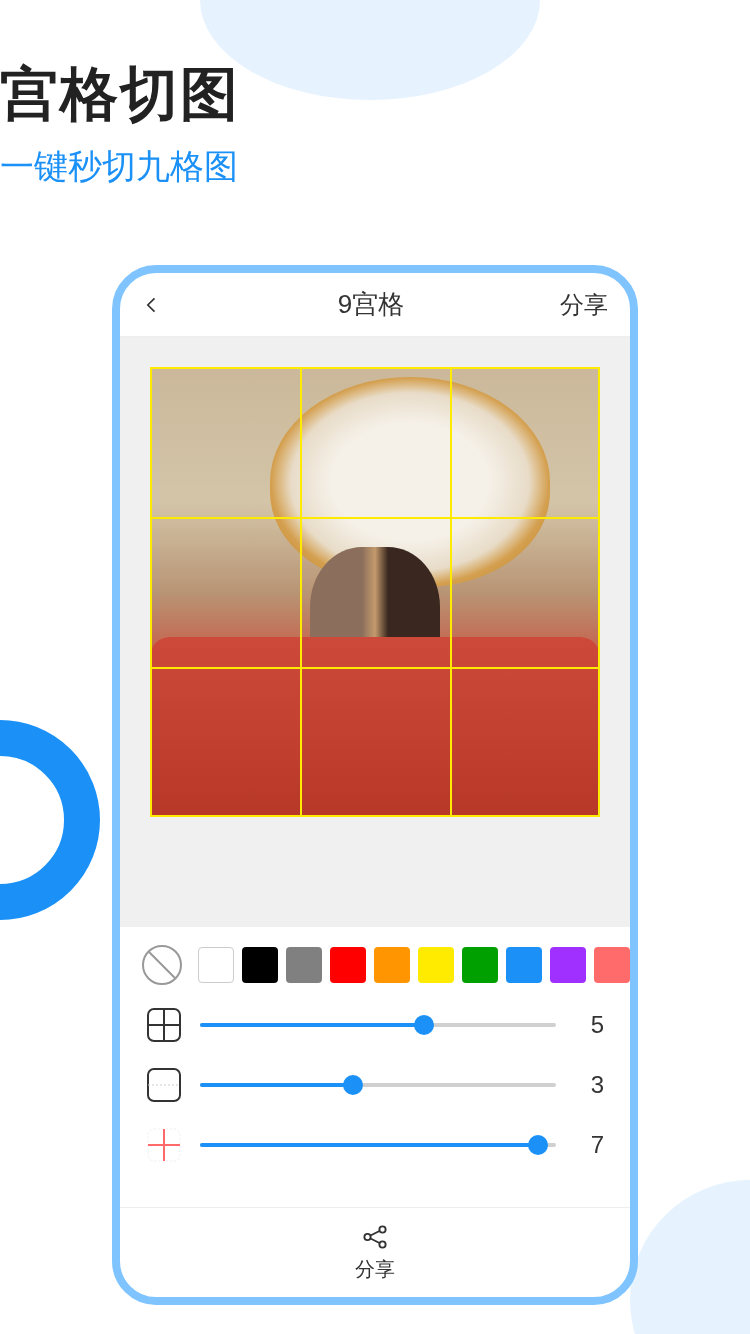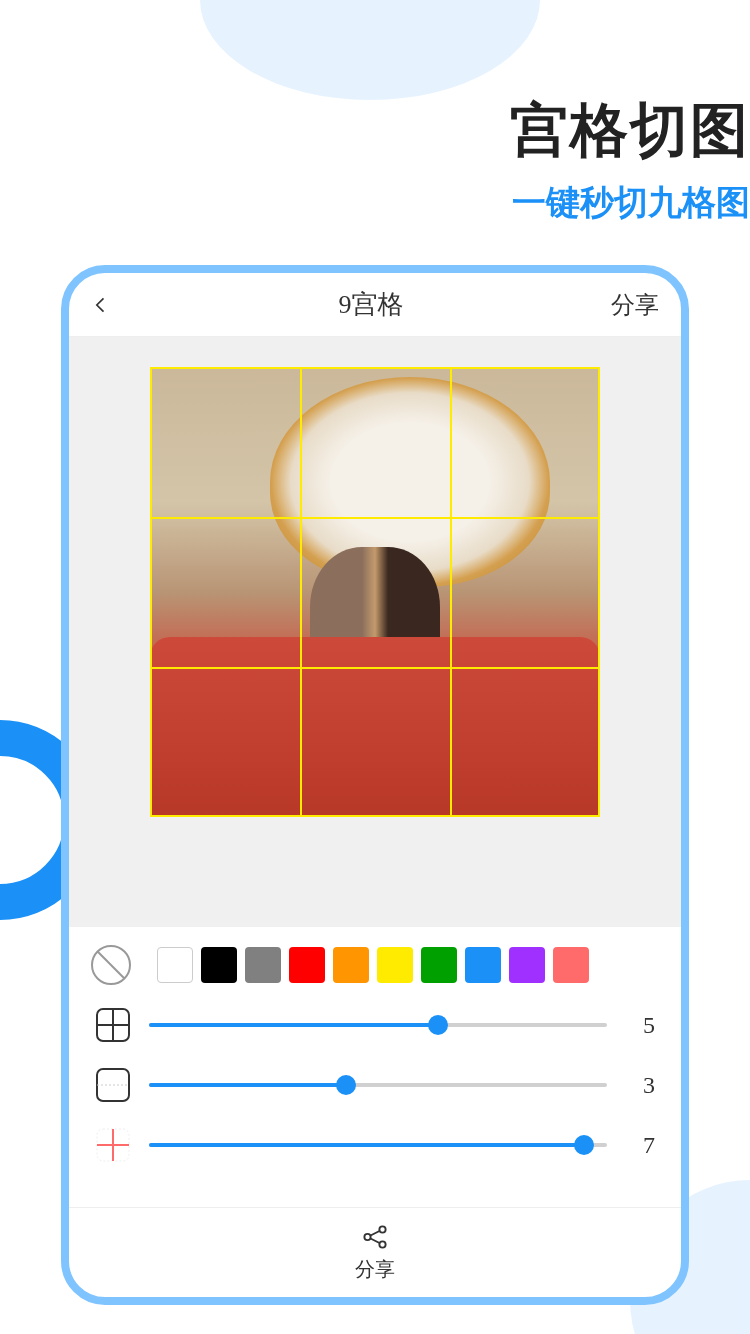--- a/index.html
+++ b/index.html
@@ -40,51 +40,50 @@
   width: 240px;
   height: 240px;
   background: #e6f3ff;
   border-radius: 50%;
   z-index: 0;
 }
 
 
 .title-section {
   position: relative;
-  text-align: right;
-  padding-top: 92px;
+  text-align: left;
+  padding-top: 56px;
   z-index: 1;
 }
 .main-title {
   font-size: 58px;
   font-weight: 900;
   color: #222;
   letter-spacing: 2px;
 }
 .sub-title {
   font-size: 34px;
   color: #1b91f7;
   margin-top: 10px;
-  font-weight: 700;
+  font-weight: 400;
 }
 
 
 .phone-frame {
   position: absolute;
   top: 265px;
   left: 50%;
   transform: translateX(-50%);
-  width: 628px;
+  width: 526px;
   height: 1040px;
   background: #fff;
   border: 8px solid #7fc4ff;
   border-radius: 44px;
   z-index: 2;
   overflow: hidden;
-  font-family: Liberation Serif, serif;
 }
 
 
 .nav-bar {
   height: 64px;
   display: flex;
   align-items: center;
   justify-content: space-between;
   padding: 0 22px;
   border-bottom: 1px solid #eee;

